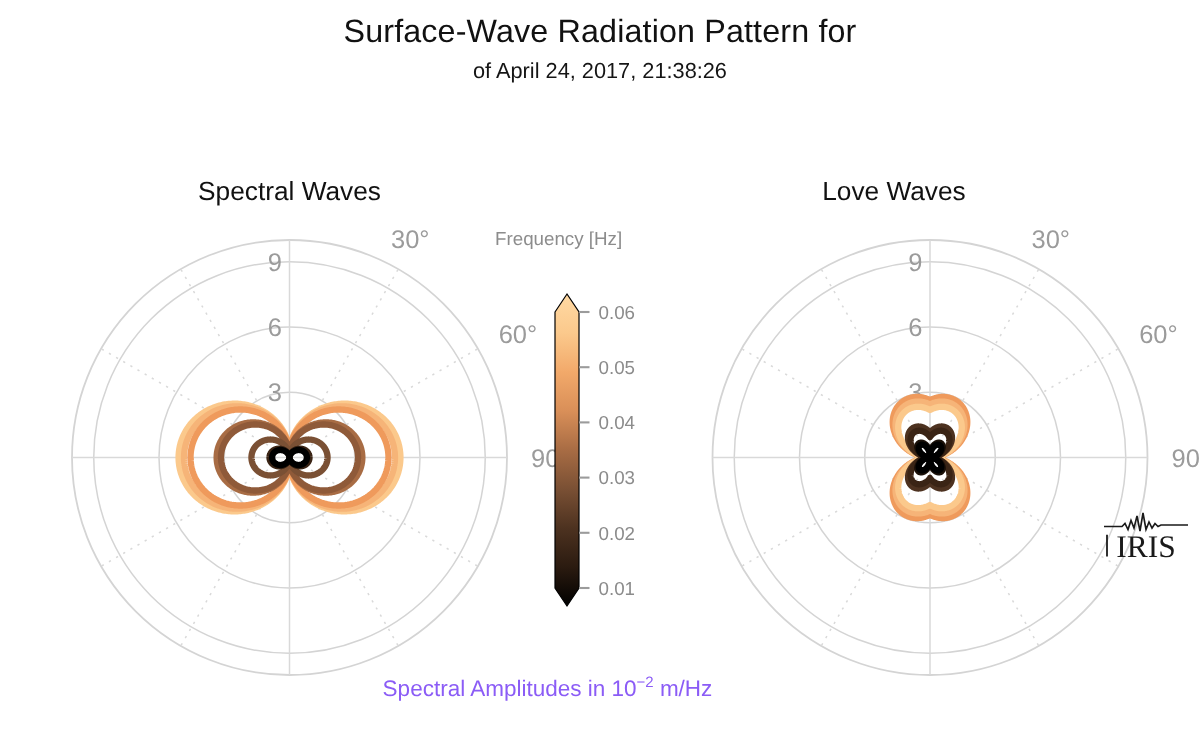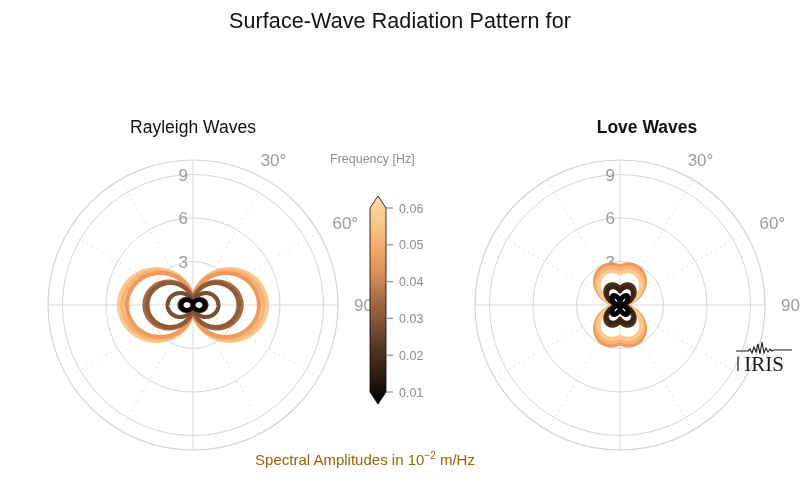--- a/index.html
+++ b/index.html
@@ -46,21 +46,21 @@
     margin-top: 2px;
   }
   .panel-title {
     position: absolute;
     font-size: 17.5px;
     color: #111;
     text-align: center;
     white-space: nowrap;
   }
   #rayleigh-title { left: 43px; top: 117px; width: 300px; }
-  #love-title { left: 497px; top: 117px; width: 300px; font-weight: bold; }
+  #love-title { left: 446px; top: 117px; width: 300px; }
 
   
   .cbar-title {
     position: absolute;
     left: 330px; top: 152px;
     width: 130px;
     text-align: left;
     font-size: 12.5px;
     color: #8c8c8c;
     white-space: nowrap;
@@ -71,21 +71,21 @@
     width: 110px; height: 220px; text-align: center;
   }
 
   
   .caption {
     position: absolute;
     left: 0; top: 450px;
     width: 730px;
     text-align: center;
     font-size: 15px;
-    color: #a16207;
+    color: #8b5cf6;
   }
   .caption sup { font-size: 10px; vertical-align: super; }
 
   
   .iris-logo {
     position: absolute;
     right: 6px; bottom: 4px;
     width: 60px; height: 36px;
   }
   .iris-text {
@@ -97,23 +97,24 @@
   svg { display: block; overflow: visible; }
   text { user-select: none; }
 </style>
 </head>
 <body>
 
 <div class="figure">
 
   <div class="title-block">
     <div class="title-line1">Surface-Wave Radiation Pattern for</div>
+    <div class="title-sub">of April 24, 2017, 21:38:26</div>
   </div>
 
-  <div class="panel-title" id="rayleigh-title">Rayleigh Waves</div>
+  <div class="panel-title" id="rayleigh-title">Spectral Waves</div>
   <div class="panel-title" id="love-title">Love Waves</div>
 
   <svg id="plots" width="800" height="496" style="position:absolute;left:0;top:0;">
       <g>
         <circle cx="193" cy="305" r="145" fill="none" stroke="#d4d4d4" stroke-width="1.2"></circle>
         <circle cx="193" cy="305" r="43.5" fill="none" stroke="#d4d4d4" stroke-width="1"></circle>
         <circle cx="193" cy="305" r="87" fill="none" stroke="#d4d4d4" stroke-width="1"></circle>
         <circle cx="193" cy="305" r="130.5" fill="none" stroke="#d4d4d4" stroke-width="1"></circle>
         <line x1="193" y1="305" x2="193" y2="160" stroke="#d9d9d9" stroke-width="1" stroke-dasharray="none"></line>
         <line x1="193" y1="305" x2="265.5" y2="179.4263164512564" stroke="#d9d9d9" stroke-width="1" stroke-dasharray="1.5 4"></line>

